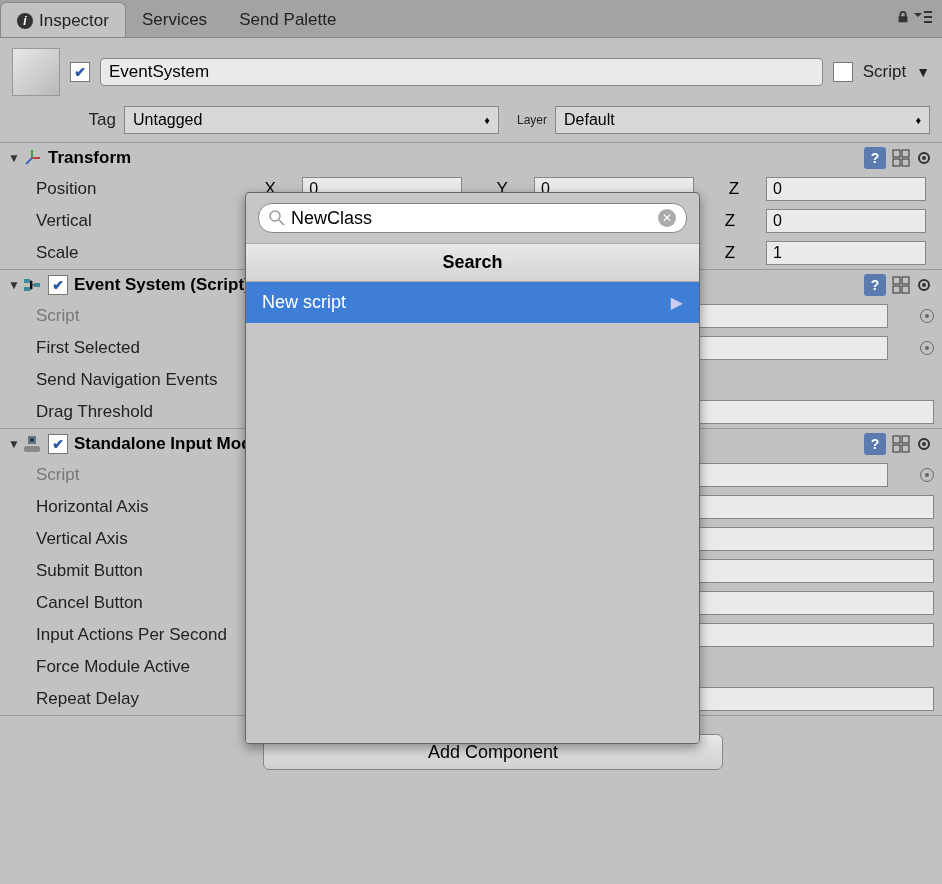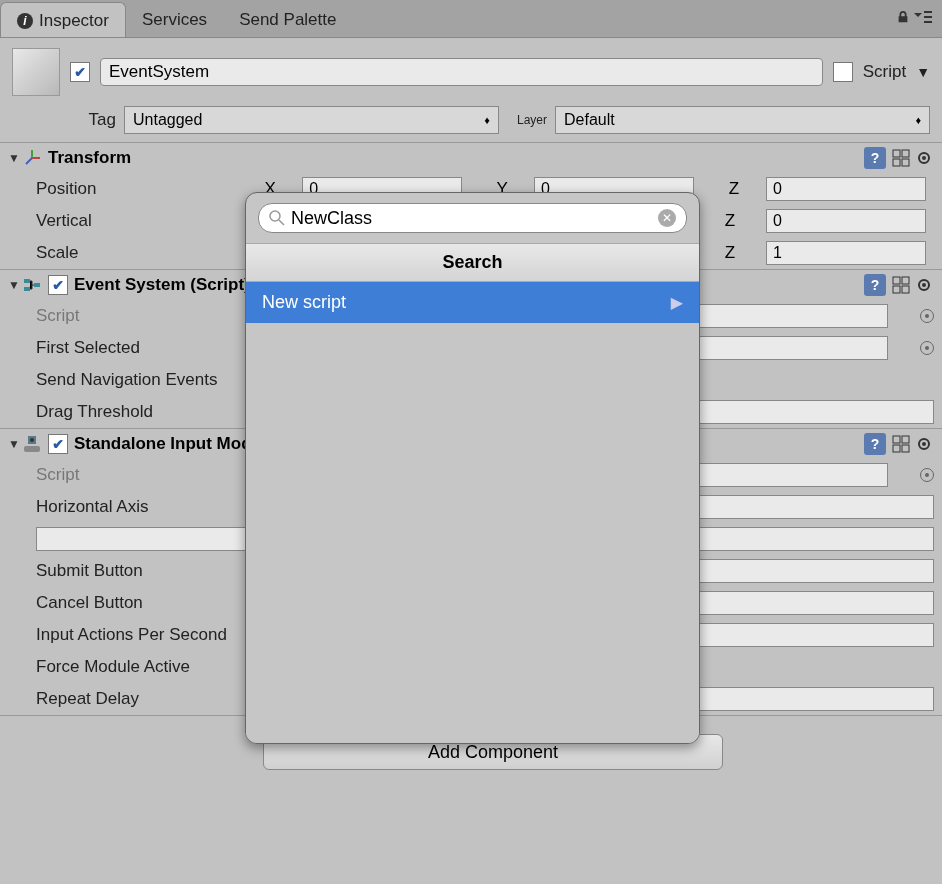--- a/index.html
+++ b/index.html
@@ -46,21 +46,21 @@
 .axis-input { width: 160px; height: 24px; background: #eaeaea; border: 1px solid #888; padding: 0 6px; font-size: 16px; margin-right: 8px; }
 .prop-input { flex: 1; height: 24px; background: #eaeaea; border: 1px solid #888; padding: 0 6px; font-size: 16px; }
 .target-icon { width: 14px; height: 14px; border: 1px solid #666; border-radius: 50%; margin-left: 6px; cursor: pointer; position: relative; }
 .target-icon::after { content: ""; position: absolute; width: 4px; height: 4px; background: #666; border-radius: 50%; top: 4px; left: 4px; }
 
 
 .add-component-wrap { padding: 18px 0; text-align: center; }
 .add-component-btn { width: 460px; height: 36px; background: linear-gradient(#e8e8e8, #d0d0d0); border: 1px solid #888; border-radius: 6px; font-size: 18px; cursor: pointer; margin-left: 44px; }
 
 
-.popup { position: absolute; left: 245px; top: 192px; width: 455px; background: #c6c6c6; border: 1px solid #666; box-shadow: 0 4px 12px rgba(0,0,0,0.4); border-radius: 12px; overflow: hidden; }
+.popup { position: absolute; left: 245px; top: 192px; width: 455px; background: #c6c6c6; border: 1px solid #666; box-shadow: 0 4px 12px rgba(0,0,0,0.4); border-radius: 4px; overflow: hidden; }
 .popup-search-wrap { padding: 10px 12px; }
 .popup-search { display: flex; align-items: center; background: #fff; border: 1px solid #888; border-radius: 14px; height: 30px; padding: 0 10px; }
 .search-icon { width: 16px; height: 16px; margin-right: 6px; opacity: 0.6; }
 .popup-search input { flex: 1; border: none; outline: none; font-size: 18px; background: transparent; }
 .clear-btn { width: 18px; height: 18px; border-radius: 50%; background: #aaa; color: #fff; display: flex; align-items: center; justify-content: center; font-size: 12px; cursor: pointer; }
 .popup-header { background: linear-gradient(#e8e8e8, #d4d4d4); text-align: center; padding: 8px; font-size: 18px; font-weight: bold; border-top: 1px solid #aaa; border-bottom: 1px solid #aaa; }
 .popup-item { display: flex; align-items: center; justify-content: space-between; padding: 10px 16px; font-size: 18px; background: #3e7ed6; color: #fff; cursor: pointer; }
 .popup-item-body { flex: 1; background: #c6c6c6; height: 420px; }
 .chevron-right { font-size: 16px; color: #cce; }
 </style>
@@ -230,20 +230,21 @@
   <div class="prop-row">
       <span class="prop-label disabled">Script</span>
       <input class="prop-input" disabled="" style="">
       <span class="target-icon"></span>
     </div>
   <div class="prop-row">
       <span class="prop-label">Horizontal Axis</span>
       <input class="prop-input" style="">
     </div>
   <div class="prop-row">
+      <span class="prop-label">Vertical Axis</span>
       <input class="prop-input" style="">
     </div>
   <div class="prop-row">
       <span class="prop-label">Submit Button</span>
       <input class="prop-input" style="">
     </div>
   <div class="prop-row">
       <span class="prop-label">Cancel Button</span>
       <input class="prop-input" style="">
     </div>

